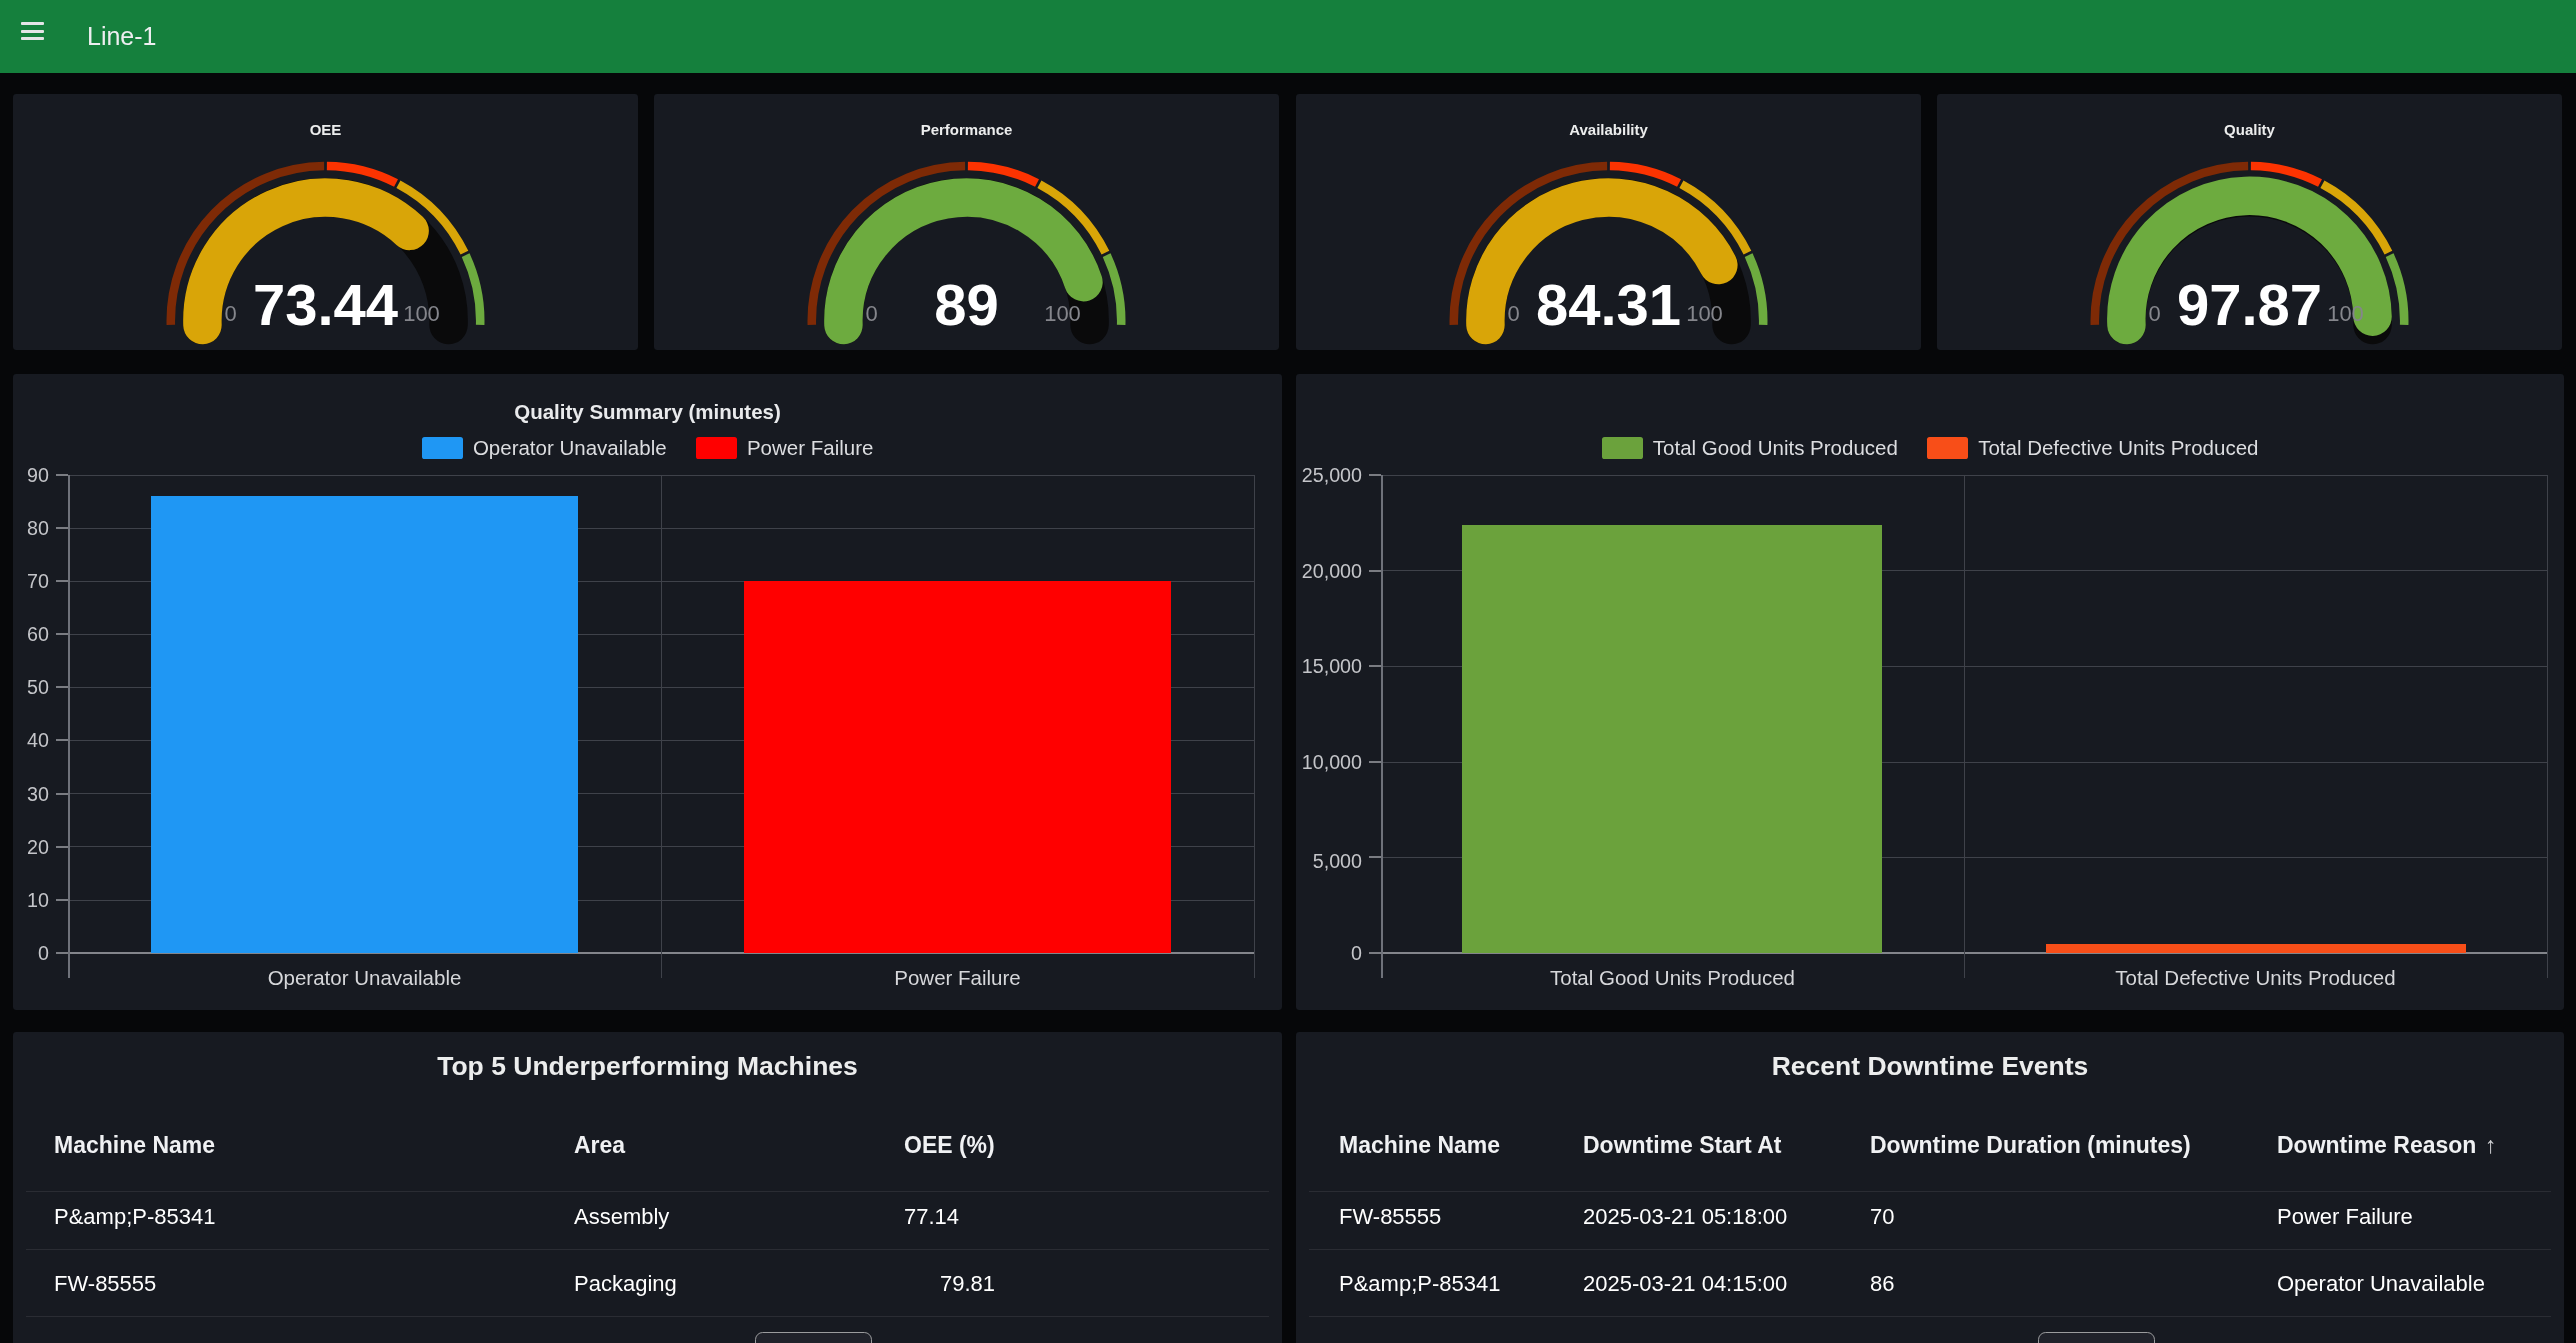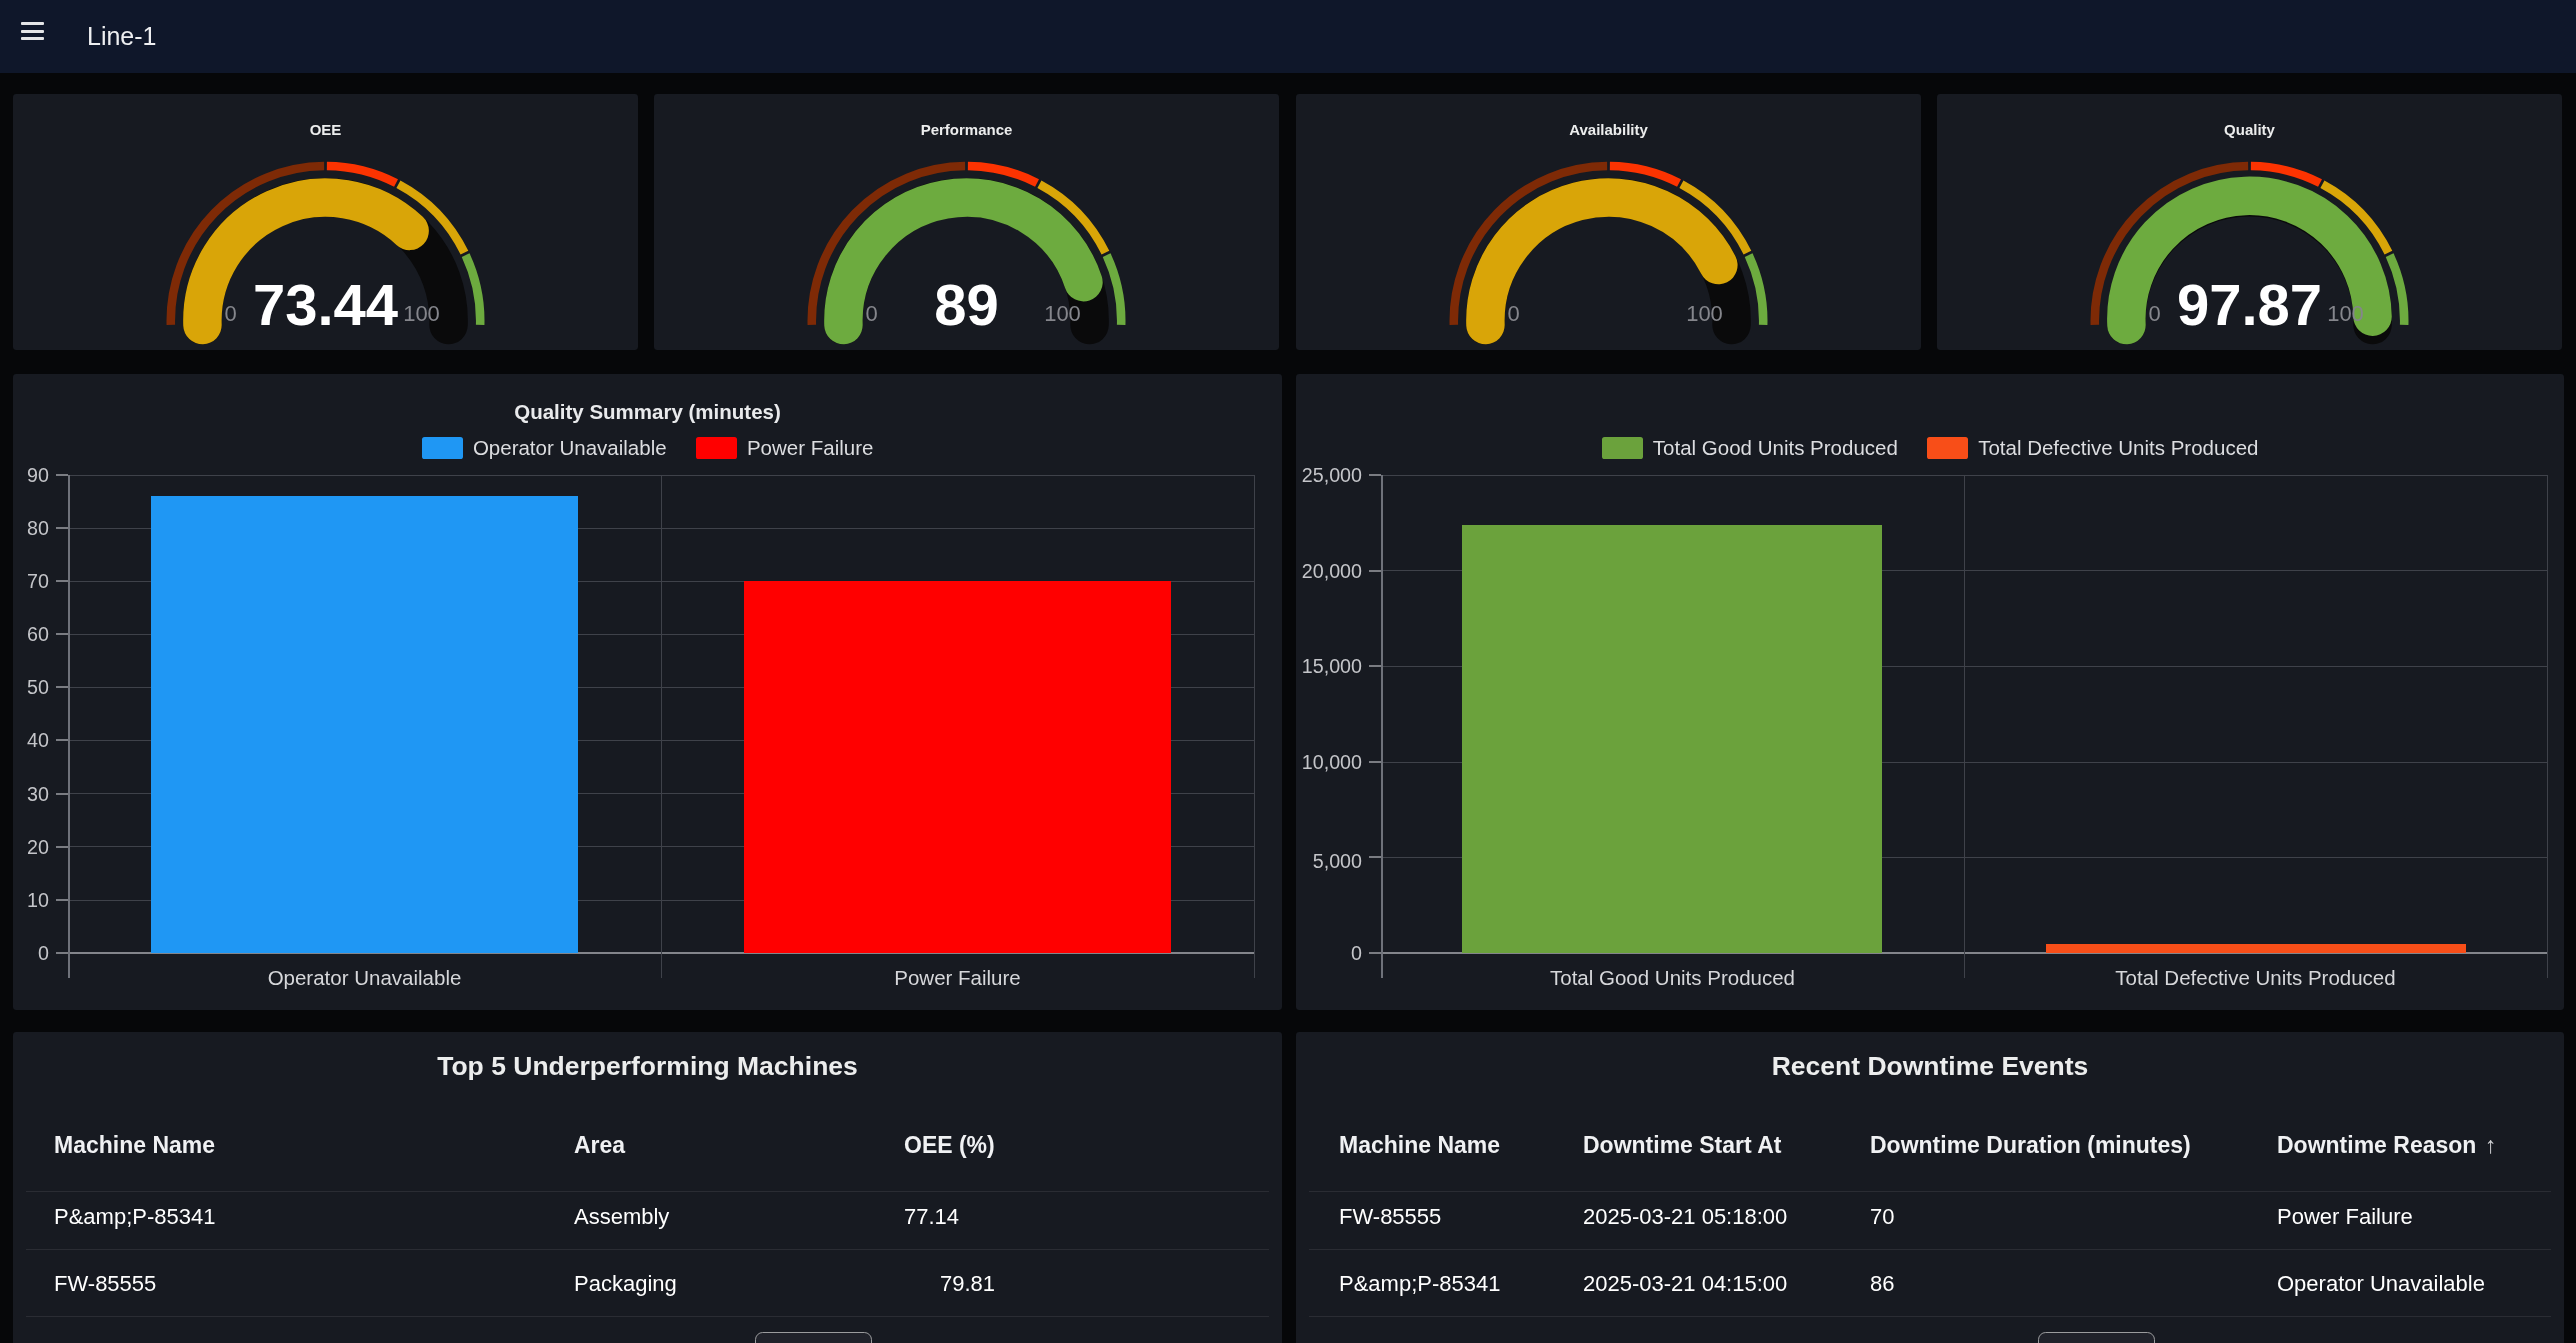--- a/index.html
+++ b/index.html
@@ -1,17 +1,17 @@
 <!DOCTYPE html>
 <html style="font-size:13.7px"><head>
 <meta charset="utf-8">
 <style>
   html,body{margin:0;padding:0;background:#060709;width:2576px;height:1344px;overflow:hidden;
     font-family:"Liberation Sans","DejaVu Sans",sans-serif;}
-  .topbar{position:absolute;left:0;top:0;width:2576px;height:73px;background:#0f172a;}
+  .topbar{position:absolute;left:0;top:0;width:2576px;height:73px;background:#15803d;}
   .menu-btn{position:absolute;left:20.5px;top:22px;width:26px;height:27px;cursor:pointer;}
   .menu-btn span{display:block;width:23px;height:3px;background:#e4e5e7;margin:0 0 4.7px 0;border-radius:0.9px;}
   .dash-title{position:absolute;left:87px;top:0;height:73px;line-height:73px;font-size:25px;color:#edeef0;}
   .panel{position:absolute;background:#171a21;border-radius:3.4px;}
   .gauge-panel{top:94px;width:625px;height:256px;}
   .panel-title{position:absolute;top:26.5px;left:0;width:100%;text-align:center;font-size:15px;
     font-weight:bold;color:#eceded;}
   .gauge-wrap{position:absolute;left:0;top:0;width:625px;height:256px;}
   .gauge-value{position:absolute;left:0;top:177px;width:100%;text-align:center;font-size:58px;
     font-weight:bold;color:#ffffff;}
@@ -88,20 +88,21 @@
 <div class="panel gauge-panel" style="left:1296px">
   <div class="panel-title">Availability</div>
   <div class="gauge-wrap"><svg viewBox="0 0 731 299" width="625" height="256">
         <path d="M 221.6 270.0 A 144 144 0 1 1 509.4 270.0" fill="none" stroke="#0a0a0b" stroke-width="45" stroke-linecap="round"></path>
         <path d="M 184.6 269.7 A 181 181 0 0 1 363.9 84.0" fill="none" stroke="#7e2a06" stroke-width="10" stroke-linecap="butt"></path>
         <path d="M 367.1 84.0 A 181 181 0 0 1 448.0 103.9" fill="none" stroke="#fc3301" stroke-width="10" stroke-linecap="butt"></path>
         <path d="M 450.8 105.3 A 181 181 0 0 1 528.0 185.4" fill="none" stroke="#d9a508" stroke-width="10" stroke-linecap="butt"></path>
         <path d="M 529.4 188.2 A 181 181 0 0 1 546.4 269.7" fill="none" stroke="#6dab3f" stroke-width="10" stroke-linecap="butt"></path>
         <path d="M 221.6 270.0 A 144 144 0 0 1 494.0 199.9" fill="none" stroke="#d9a508" stroke-width="45" stroke-linecap="round"></path>
       </svg></div>
+  <div class="gauge-value">84.31</div>
   <div class="gauge-min">0</div>
   <div class="gauge-max">100</div>
 </div>
 <div class="panel gauge-panel" style="left:1937px">
   <div class="panel-title">Quality</div>
   <div class="gauge-wrap"><svg viewBox="0 0 731 299" width="625" height="256">
         <path d="M 221.6 270.0 A 144 144 0 1 1 509.4 270.0" fill="none" stroke="#0a0a0b" stroke-width="45" stroke-linecap="round"></path>
         <path d="M 184.6 269.7 A 181 181 0 0 1 363.9 84.0" fill="none" stroke="#7e2a06" stroke-width="10" stroke-linecap="butt"></path>
         <path d="M 367.1 84.0 A 181 181 0 0 1 448.0 103.9" fill="none" stroke="#fc3301" stroke-width="10" stroke-linecap="butt"></path>
         <path d="M 450.8 105.3 A 181 181 0 0 1 528.0 185.4" fill="none" stroke="#d9a508" stroke-width="10" stroke-linecap="butt"></path>

